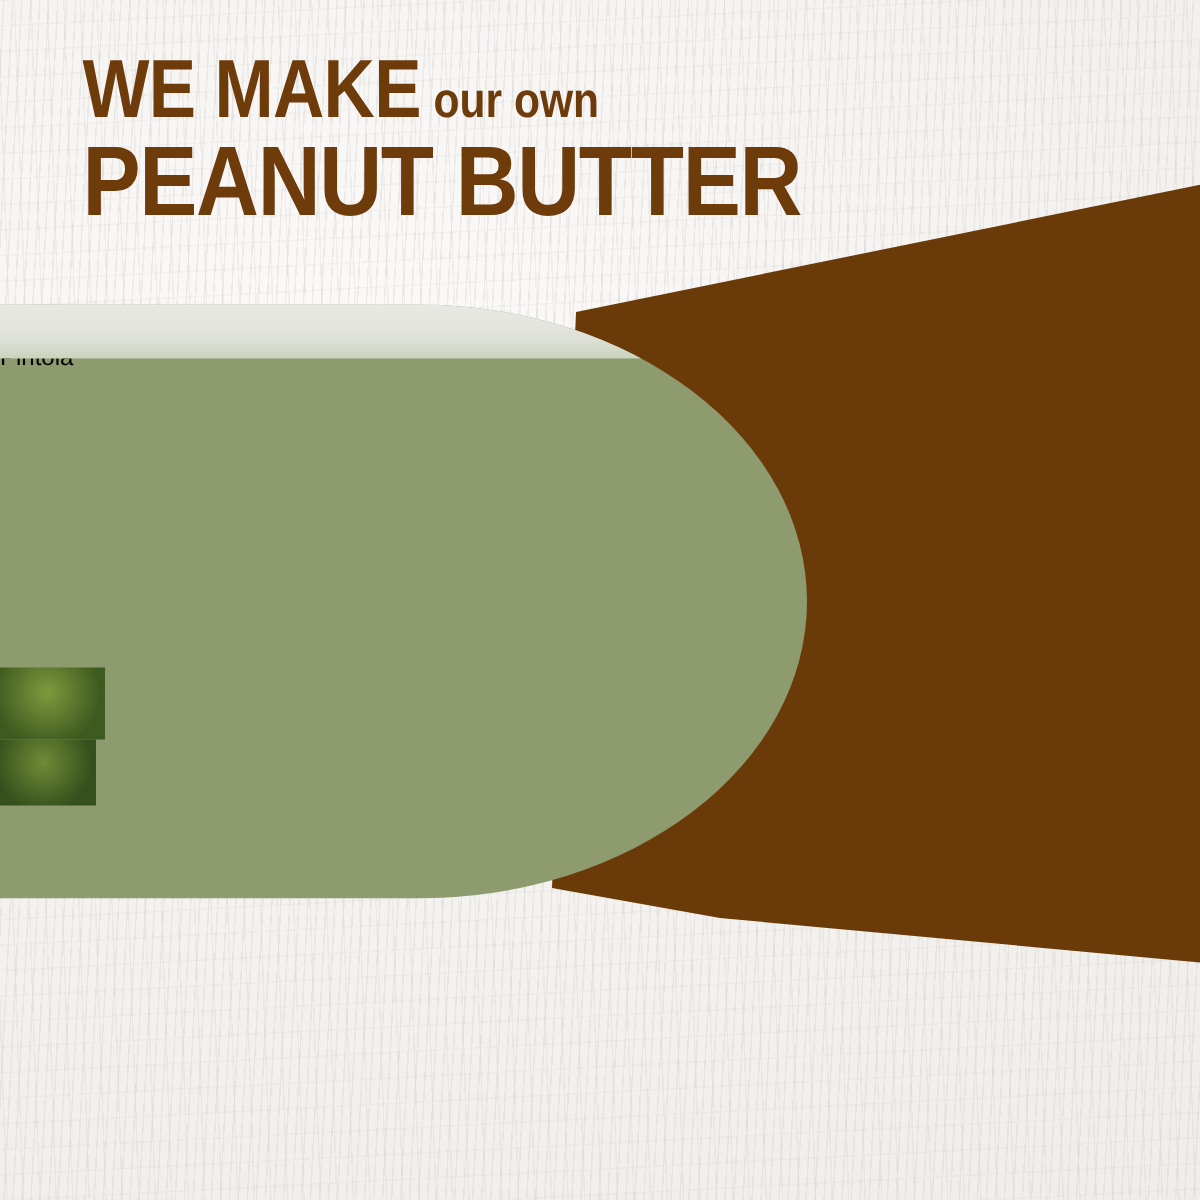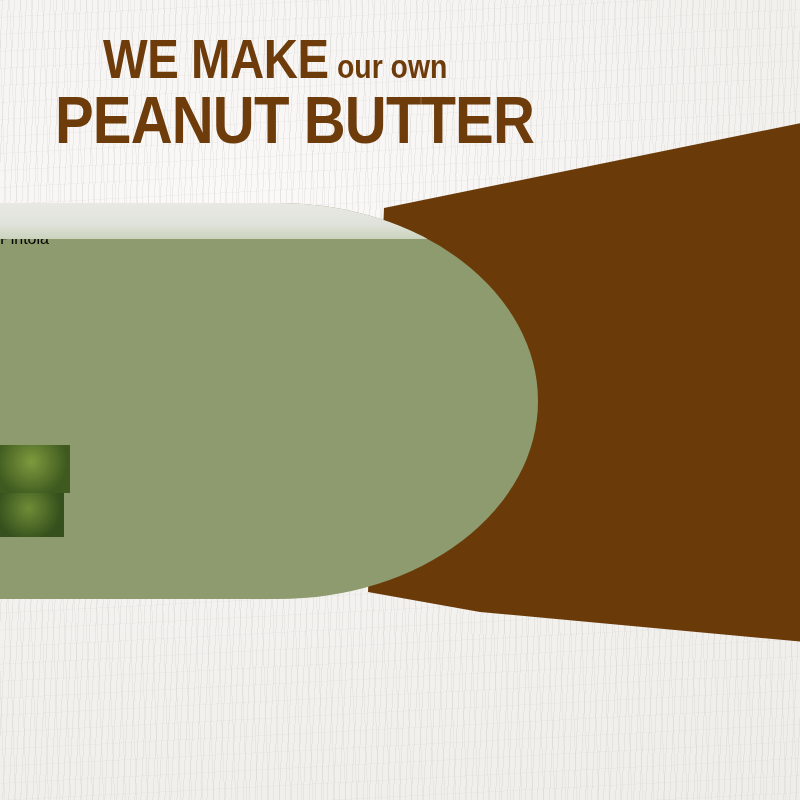--- a/index.html
+++ b/index.html
@@ -51,21 +51,20 @@
   
   .headline-block {
     position:absolute;
     left:55px; top:34px;
     width:620px;
     z-index:6;
   }
   .headline-row1 {
     display:flex; align-items:baseline; gap:14px;
     white-space:nowrap;
-    margin-left:48px;
   }
   .hl-we-make {
     font-family:"Liberation Sans", sans-serif;
     font-weight:bold;
     font-size:55px;
     line-height:0.92;
     letter-spacing:-0.5px;
     color:#6e3b0b;
     transform:scaleX(0.86);
     transform-origin:left center;

